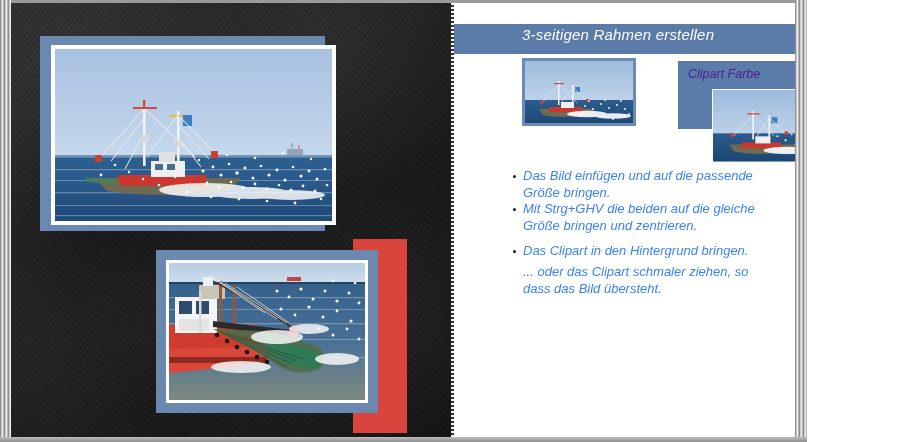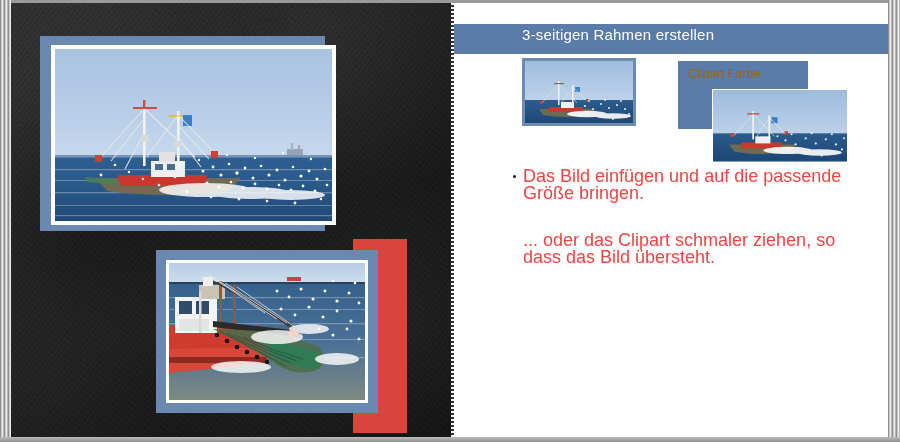--- a/index.html
+++ b/index.html
@@ -2,21 +2,21 @@
 <html lang="de"><head>
 <meta charset="utf-8">
 <title>3-seitigen Rahmen erstellen</title>
 <style>
   html,body{margin:0;padding:0;}
   body{
     width:900px;height:442px;overflow:hidden;
     background:#ffffff;
     font-family:"Liberation Sans","DejaVu Sans",sans-serif;
   }
-  #stage{position:relative;width:900px;height:442px;overflow:hidden;}
+  #stage{position:relative;width:807px;height:442px;overflow:hidden;font-style:italic;}
 
   
   .rail{position:absolute;top:0;bottom:0;width:11px;
     background:repeating-linear-gradient(90deg,
       #8f8f8f 0px,#8f8f8f 1px,
       #c9c9c9 1px,#c9c9c9 2px,
       #ededed 2px,#ededed 3px,
       #b4b4b4 3px,#b4b4b4 4px);
   }
   .rail.left{left:0;}
@@ -75,37 +75,37 @@
   }
   #title-text{
     position:absolute;left:68px;top:23px;
     font-size:15px;color:#ffffff;letter-spacing:.2px;white-space:nowrap;
   }
 
   #thumb-a-frame{position:absolute;left:68px;top:55px;width:114px;height:68px;background:#6d8ab2;}
   #thumb-a-photo{position:absolute;left:71px;top:58px;width:108px;height:62px;overflow:hidden;}
 
   #thumb-b-frame{position:absolute;left:224px;top:58px;width:130px;height:68px;background:#5b7ca8;}
-  #clipart-label{position:absolute;left:234px;top:64px;font-size:12.5px;color:#a16207;white-space:nowrap;}
+  #clipart-label{position:absolute;left:234px;top:64px;font-size:12.5px;color:#4c1d95;white-space:nowrap;}
   #thumb-b-photo{position:absolute;left:258px;top:86px;width:136px;height:74px;
     border:1.5px solid #ffffff;overflow:hidden;box-sizing:border-box;}
 
   
   #body-text{
     position:absolute;left:58px;top:165px;right:16px;
-    font-size:18px;line-height:16.6px;color:#ef4444;
+    font-size:13px;line-height:16.6px;color:#3b82f6;
   }
   ul.bl{list-style:none;margin:0 0 0 0;padding:0;}
   ul.bl li{position:relative;padding-left:11px;margin:0 0 0 0;}
   ul.bl li::before{
     content:"";position:absolute;left:1px;top:6.5px;
     width:3px;height:3px;border-radius:50%;background:#1a1a1a;
   }
   .gap{height:9px;}
-  #tail-note{margin-top:22px;padding-left:11px;}
+  #tail-note{margin-top:4px;padding-left:11px;}
 </style>
 </head>
 <body>
 
 <div id="stage">
 
   <div class="edge-top"></div>
   <div class="rail left"></div>
   <div class="rail right"></div>
 
@@ -455,23 +455,25 @@
             <circle cx="128" cy="59" r="1.1"></circle>
           <circle cx="64" cy="46" r="1"></circle>
             <circle cx="130" cy="48" r="1"></circle>
         </g>
       </svg>
     </div>
 
     <div id="body-text">
       <ul class="bl">
         <li>Das Bild einfügen und auf die passende Größe bringen.</li>
+        <li>Mit Strg+GHV die beiden auf die gleiche Größe bringen und zentrieren.</li>
       </ul>
       <div class="gap"></div>
       <ul class="bl">
+        <li>Das Clipart in den Hintergrund bringen.</li>
       </ul>
       <div id="tail-note">... oder das Clipart schmaler ziehen, so dass das Bild übersteht.</div>
     </div>
 
   </div>
 
   <div class="edge-bottom"></div>
 </div>
 
 </body></html>

